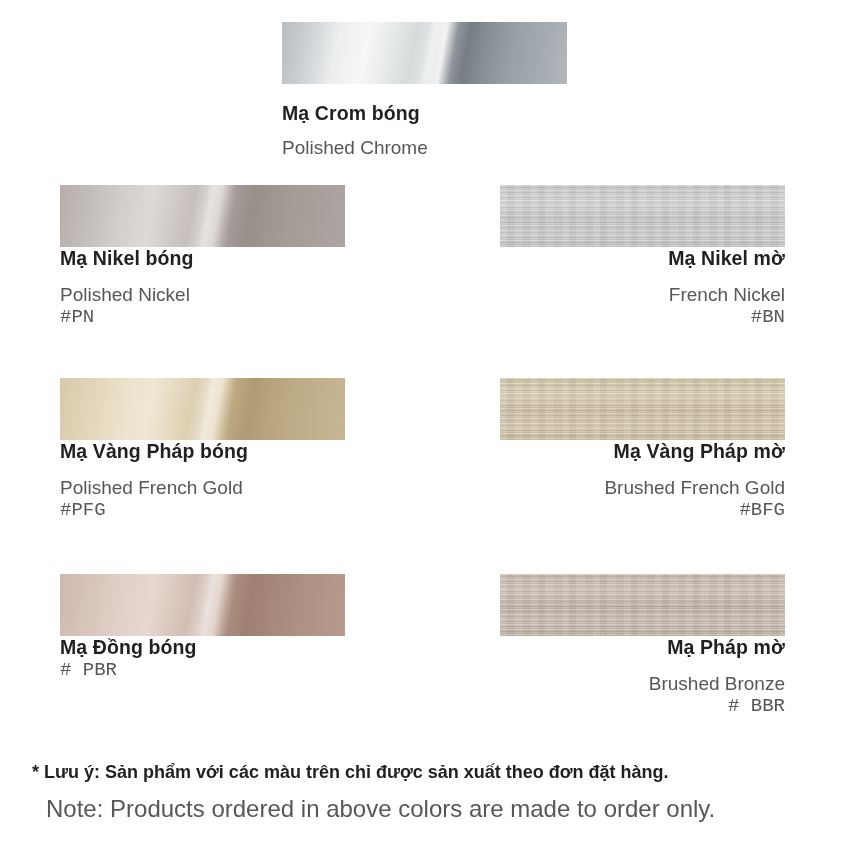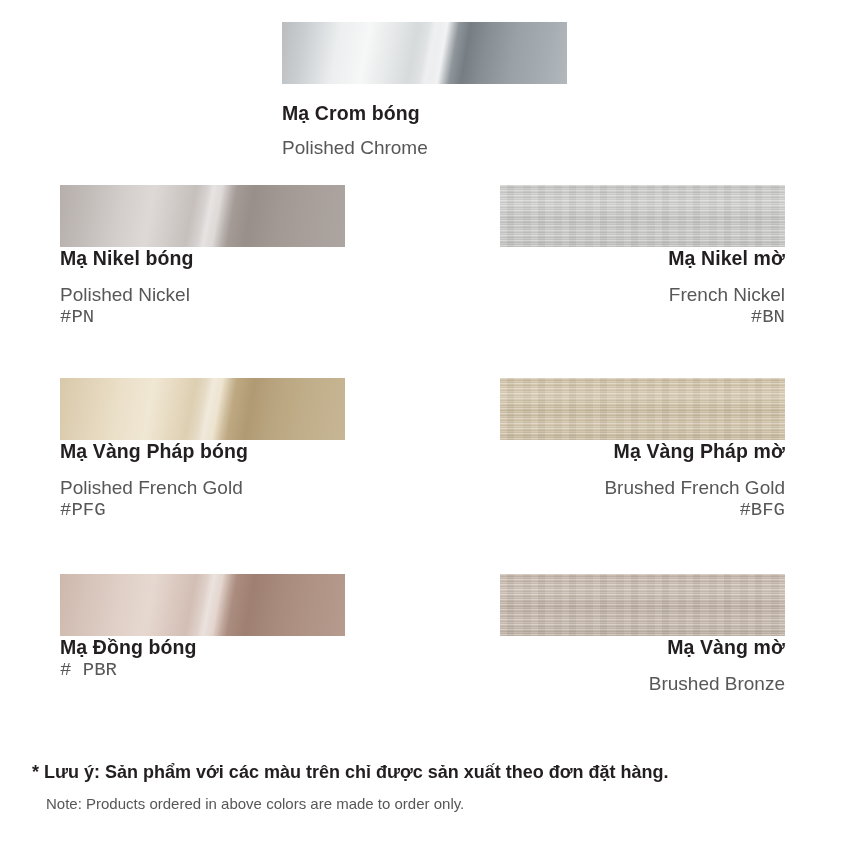--- a/index.html
+++ b/index.html
@@ -81,21 +81,21 @@
     top: 762px;
     width: 790px;
   }
   .note-vi {
     font-size: 18px;
     font-weight: bold;
     color: #231f20;
     white-space: nowrap;
   }
   .note-en {
-    font-size: 15px;
+    font-size: 24px;
     color: #575757;
     margin-top: 12px;
     margin-left: 14px;
     white-space: nowrap;
   }
 
   
   .sw-chrome {
     background:
       linear-gradient(100deg,
@@ -266,22 +266,23 @@
     </div>
     <div class="name-vi">Mạ Đồng bóng</div>
     <div class="code"># PBR</div>
   </div>
 
   <div class="swatch-block col-right row-3">
     <div class="swatch sw-bbronze">
       <div class="brush-overlay brushed-lines"></div>
       <div class="brush-overlay brushed-lines2"></div>
     </div>
-    <div class="name-vi">Mạ Vàng mờ</div>
+    <div class="name-vi">Mạ Pháp mờ</div>
     <div class="name-en">Brushed Bronze</div>
+    <div class="code"># BBR</div>
   </div>
 
   <div class="note">
     <div class="note-vi">* Lưu ý: Sản phẩm với các màu trên chỉ được sản xuất theo đơn đặt hàng.</div>
     <div class="note-en">Note: Products ordered in above colors are made to order only.</div>
   </div>
 
 </div>
 
 </body></html>

